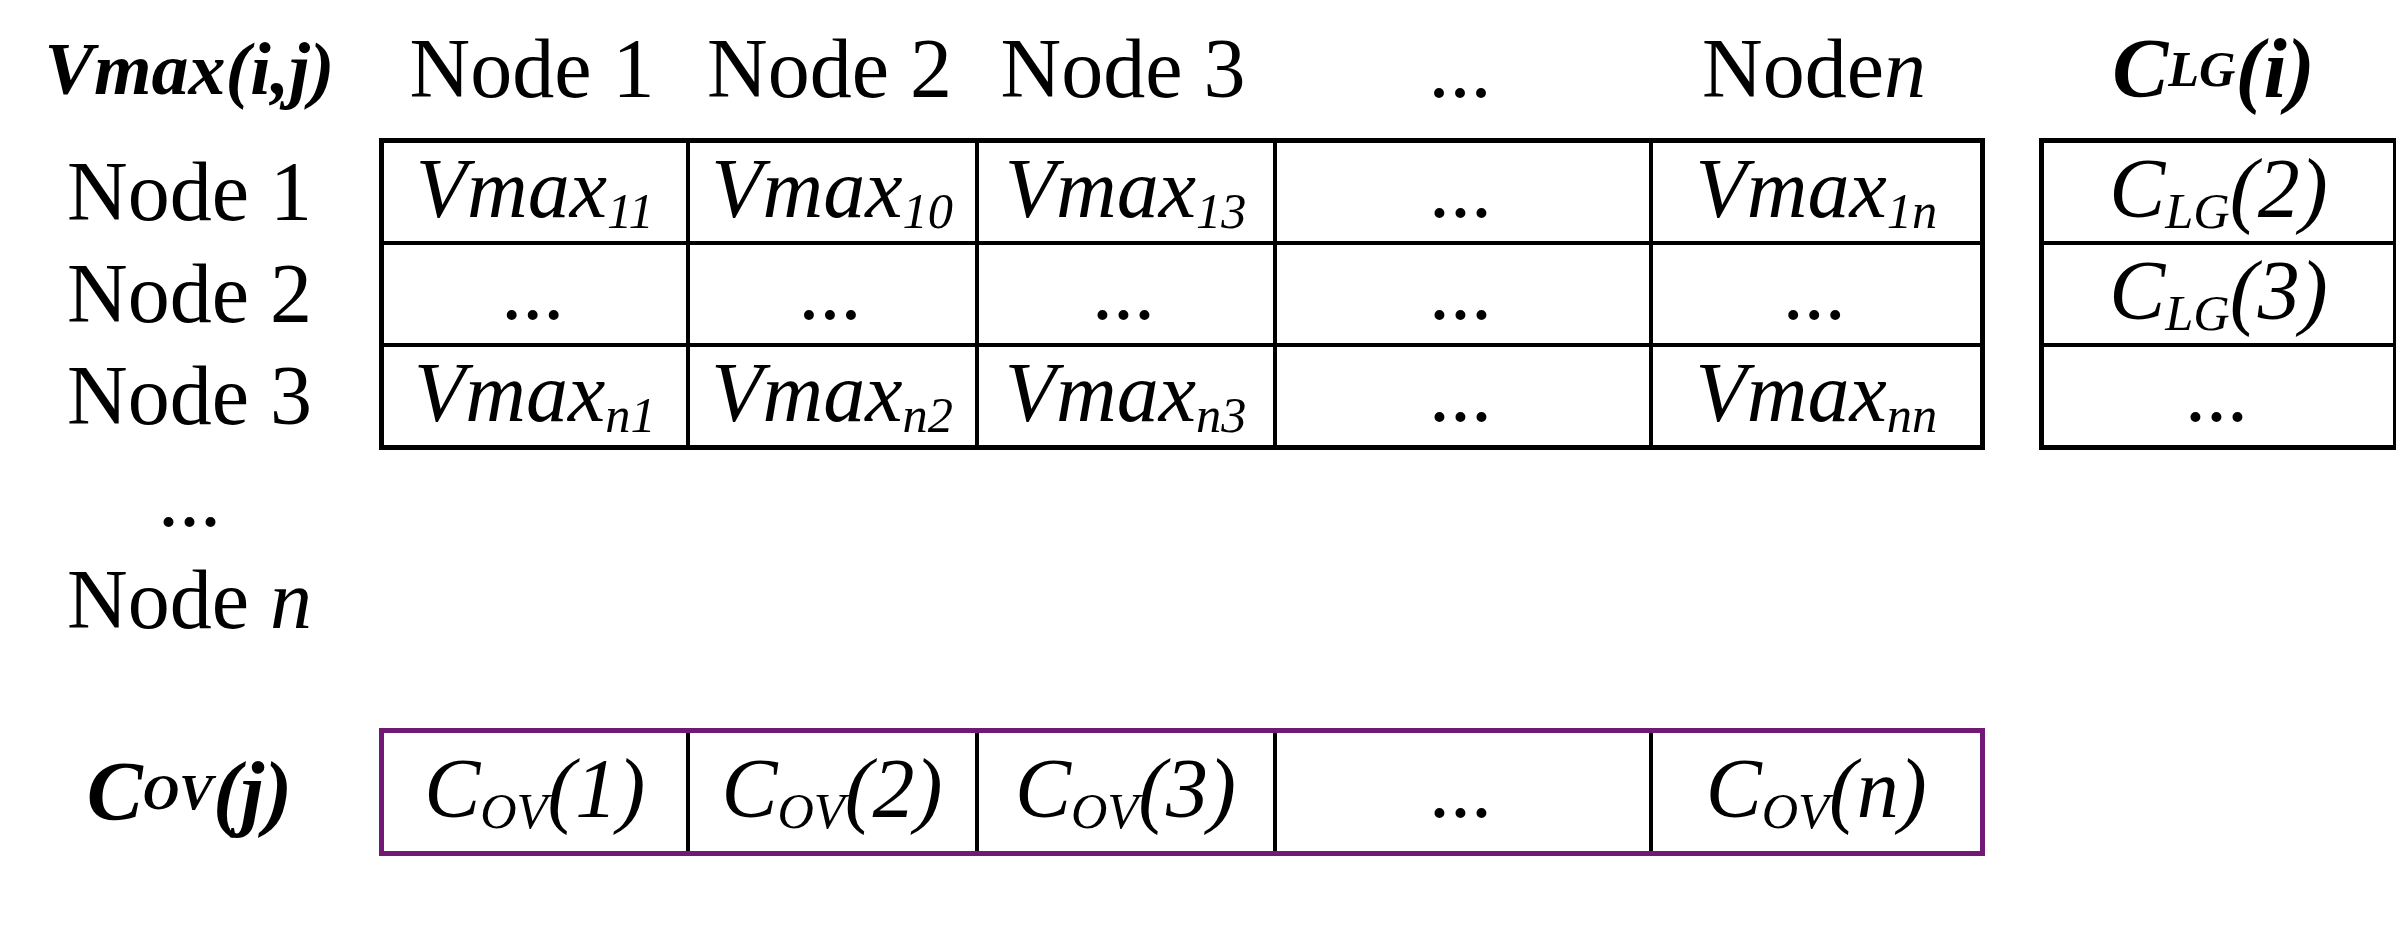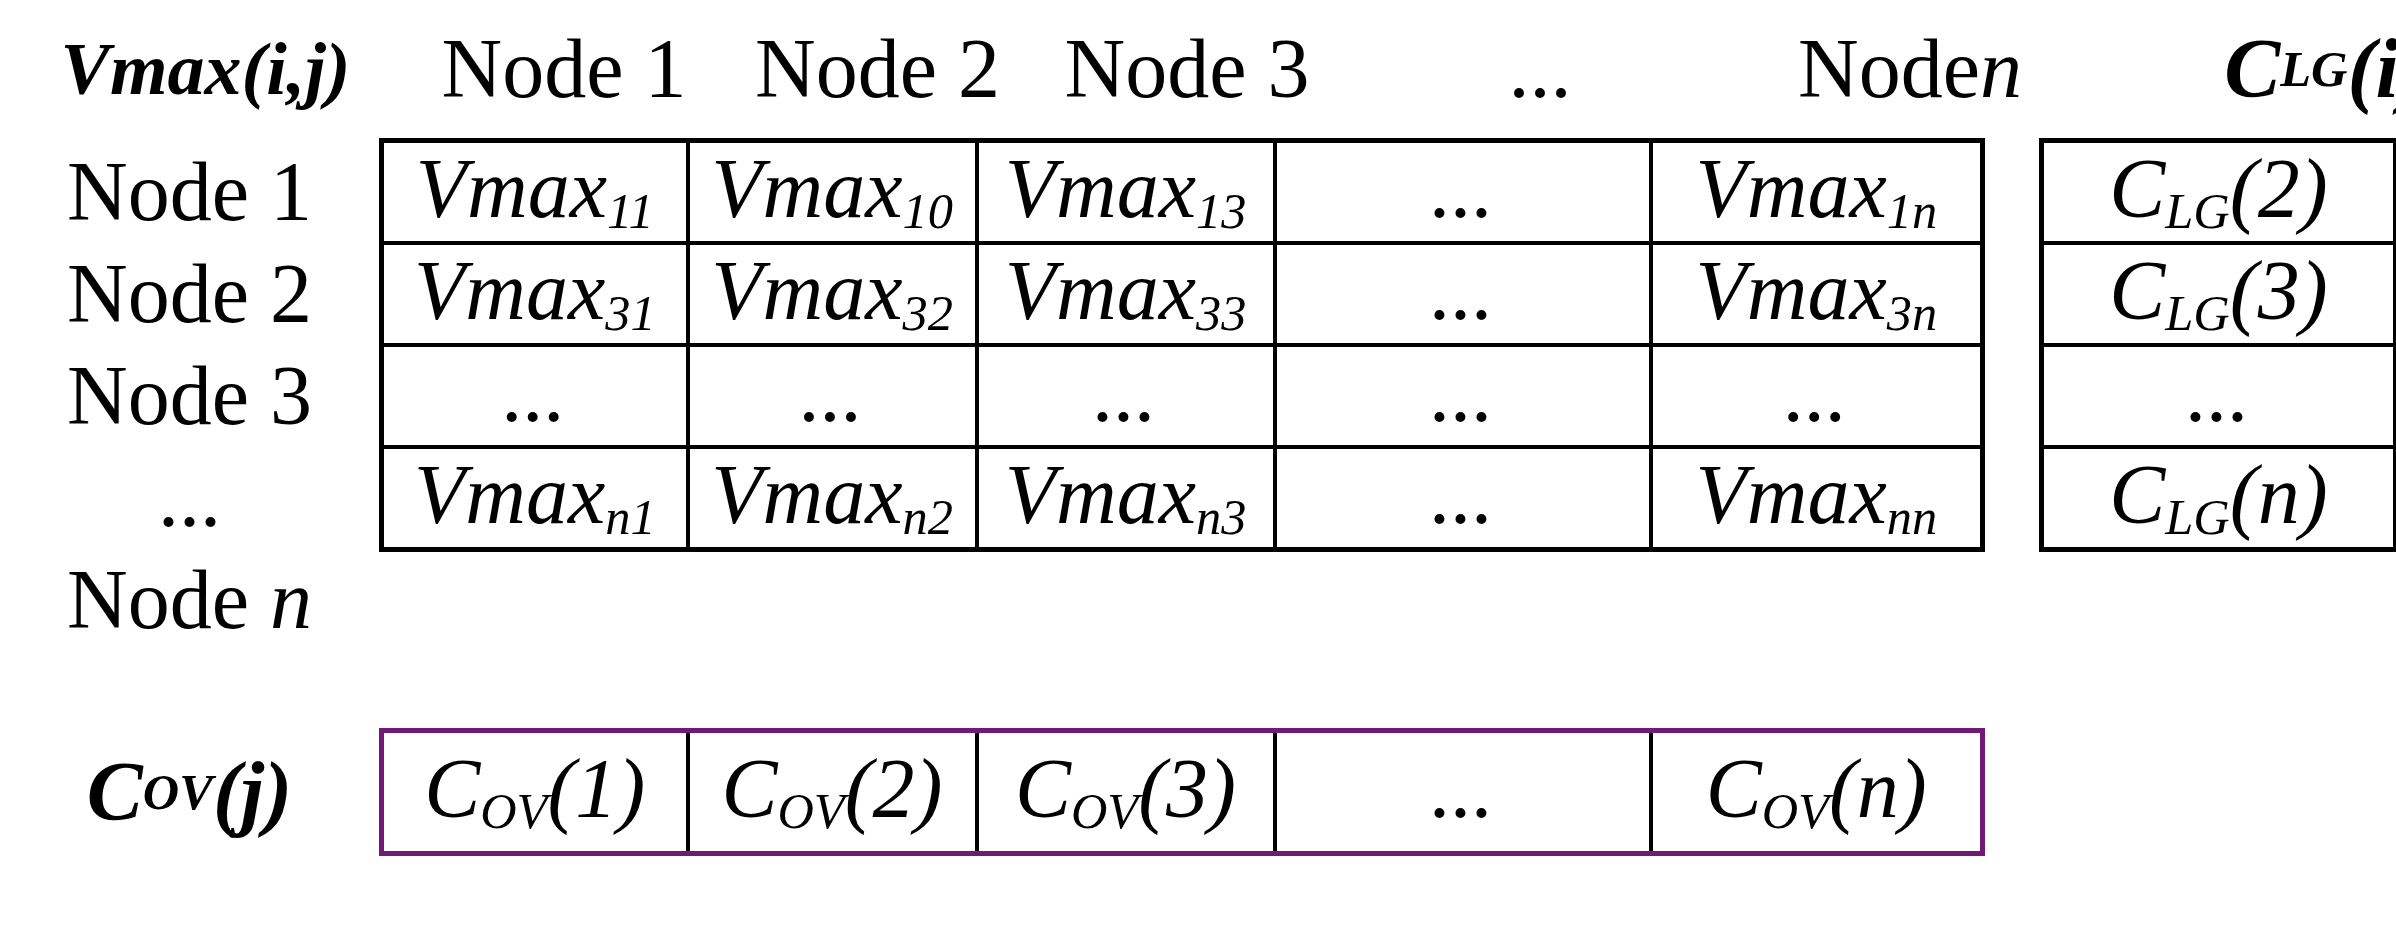--- a/index.html
+++ b/index.html
@@ -2,21 +2,21 @@
 <html><head>
 <meta charset="utf-8">
 <style>
   html, body { margin: 0; padding: 0; background: #ffffff; }
   body { width: 2396px; height: 925px; overflow: hidden;
          font-family: "Liberation Serif", "DejaVu Serif", serif; color: #000; }
   .canvas { position: relative; width: 2396px; height: 925px; background: #fff; }
 
   
   .hdr { position: absolute; top: 0; left: 0; height: 138px; display: flex; align-items: center; }
-  .hcell { display: flex; align-items: center; justify-content: center; font-size: 84px; line-height: 1; margin-left: 16px; }
+  .hcell { display: flex; align-items: center; justify-content: center; font-size: 84px; line-height: 1; }
   .hcell.corner { width: 379px; font-size: 74px; font-weight: bold; font-style: italic; }
   .hc1 { width: 306px; } .hc2 { width: 289px; } .hc3 { width: 298px; }
   .hc4 { width: 376px; } .hc5 { width: 332px; }
   .hgap { width: 54px; }
   .hclg { width: 359px; font-weight: bold; font-style: italic; }
 
   
   table { border-collapse: collapse; table-layout: fixed; }
   td { padding: 0; text-align: center; vertical-align: middle;
        font-size: 84px; line-height: 1; height: 98px; }
@@ -109,27 +109,20 @@
       </colgroup>
       <tbody>
           <tr>
         <td><span>Vmax</span><span class="sb">11</span></td>
         <td><span>Vmax</span><span class="sb">10</span></td>
         <td><span>Vmax</span><span class="sb">13</span></td>
         <td><span>...</span><span class="sb"></span></td>
         <td><span>Vmax</span><span class="sb">1n</span></td>
       </tr>
       <tr>
-        <td><span>Vmax</span><span class="sb">31</span></td>
-        <td><span>Vmax</span><span class="sb">32</span></td>
-        <td><span>Vmax</span><span class="sb">33</span></td>
-        <td><span>...</span><span class="sb"></span></td>
-        <td><span>Vmax</span><span class="sb">3n</span></td>
-      </tr>
-      <tr>
         <td><span>...</span><span class="sb"></span></td>
         <td><span>...</span><span class="sb"></span></td>
         <td><span>...</span><span class="sb"></span></td>
         <td><span>...</span><span class="sb"></span></td>
         <td><span>...</span><span class="sb"></span></td>
       </tr>
       <tr>
         <td><span>Vmax</span><span class="sb">n1</span></td>
         <td><span>Vmax</span><span class="sb">n2</span></td>
         <td><span>Vmax</span><span class="sb">n3</span></td>
@@ -142,23 +135,20 @@
     <table class="clg-tbl">
       <tbody>
       <tr>
             <td><span>C</span><span class="sb">LG</span><span class="pr">(2)</span></td>
           </tr>
       <tr>
             <td><span>C</span><span class="sb">LG</span><span class="pr">(3)</span></td>
           </tr>
       <tr>
             <td><span>...</span><span class="sb"></span><span class="pr"></span></td>
-          </tr>
-      <tr>
-            <td><span>C</span><span class="sb">LG</span><span class="pr">(n)</span></td>
           </tr>
     </tbody>
       </table>
 
   </div>
 
   <div class="bottom-band">
     <div class="cov-label">
         <span>C</span>
         <span class="sb">OV</span>

